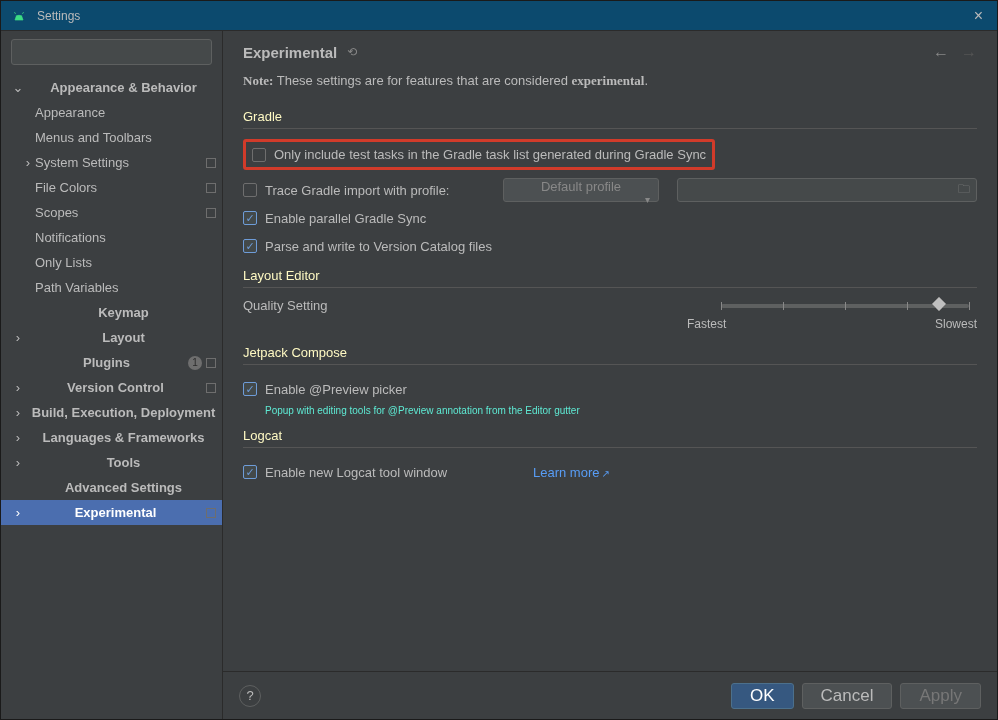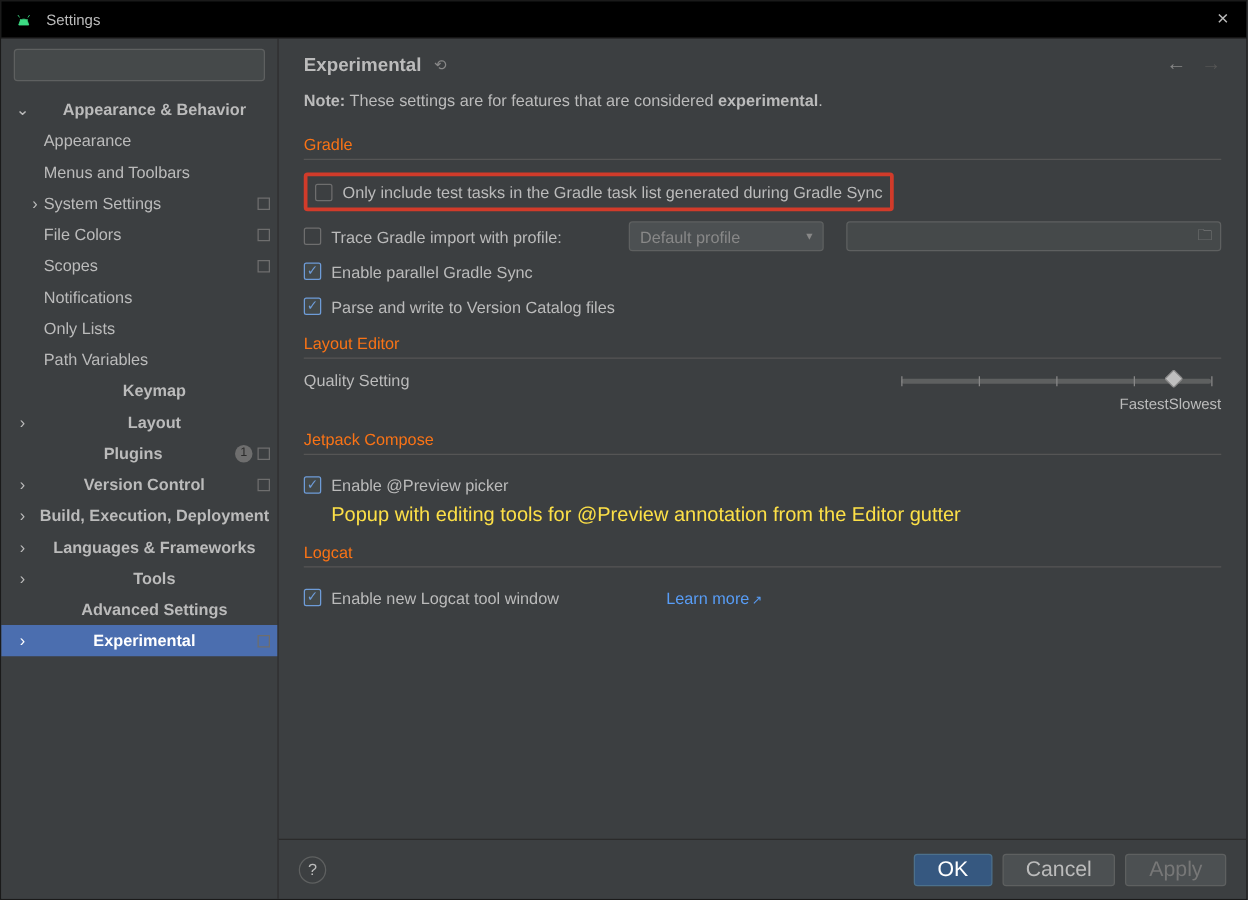--- a/index.html
+++ b/index.html
@@ -1,18 +1,18 @@
 <!DOCTYPE html>
 <html><head>
 <meta charset="utf-8">
 <style>
 * { box-sizing: border-box; margin: 0; padding: 0; font-family: "Segoe UI", Arial, sans-serif; }
 body { background: #2b2b2b; width: 998px; height: 720px; overflow: hidden; color: #bbbbbb; font-size: 13px; }
 .window { width: 998px; height: 720px; background: #3c3f41; display: flex; flex-direction: column; border: 1px solid #1a1a1a; }
-.titlebar { height: 30px; background: #000000; display: flex; align-items: center; padding: 0 10px; border-bottom: 1px solid #2b2b2b; }
+.titlebar { height: 30px; background: #0c4a6e; display: flex; align-items: center; padding: 0 10px; border-bottom: 1px solid #2b2b2b; }
 .titlebar .app-icon { width: 16px; height: 16px; margin-right: 10px; }
 .titlebar .title { color: #bbbbbb; font-size: 12px; }
 .titlebar .close { margin-left: auto; color: #bbbbbb; cursor: pointer; padding: 0 4px; font-size: 16px; }
 .main { flex: 1; display: flex; min-height: 0; }
 .sidebar { width: 222px; background: #3c3f41; border-right: 1px solid #2b2b2b; display: flex; flex-direction: column; }
 .search-wrap { padding: 8px 10px; }
 .search { width: 100%; height: 26px; background: #45494a; border: 1px solid #5e6060; border-radius: 3px; color: #bbb; padding: 0 8px 0 24px; font-size: 12px; position: relative; }
 .search-wrap { position: relative; }
 .search-icon { position: absolute; left: 16px; top: 14px; color: #888; font-size: 12px; }
 .tree { flex: 1; overflow-y: auto; padding-top: 2px; user-select: none; }
@@ -27,40 +27,40 @@
 .tree-item .badge { display: inline-flex; align-items: center; justify-content: center; background: #6e6e6e; color: #2b2b2b; border-radius: 8px; font-size: 10px; min-width: 14px; height: 14px; padding: 0 4px; margin-right: 4px; }
 .tree-item .sq { width: 10px; height: 10px; border: 1px solid #6e6e6e; margin-right: 6px; }
 .content { flex: 1; display: flex; flex-direction: column; background: #3c3f41; min-width: 0; }
 .content-header { display: flex; align-items: center; padding: 12px 20px 6px 20px; }
 .content-header h1 { font-size: 15px; font-weight: 600; color: #bbbbbb; }
 .content-header .reset { margin-left: 10px; font-size: 12px; color: #888; }
 .content-header .nav { margin-left: auto; display: flex; gap: 12px; }
 .content-header .nav span { color: #888; cursor: pointer; font-size: 16px; }
 .content-body { flex: 1; overflow-y: auto; padding: 6px 20px 20px 20px; }
 .note { font-size: 13px; margin-bottom: 20px; }
-.note b { color: #bbbbbb; }
-.section-title { font-size: 13px; color: #f97316; margin-top: 12px; margin-bottom: 2px; }
+.note b { color: #bbbbbb; font-family: Liberation Serif, serif; }
+.section-title { font-size: 13px; color: #fef9c3; margin-top: 12px; margin-bottom: 2px; }
 .sep { height: 1px; background: #555; margin-top: 4px; margin-bottom: 10px; }
 .row { display: flex; align-items: center; min-height: 28px; }
 .chk { width: 14px; height: 14px; border: 1px solid #6e6e6e; border-radius: 2px; margin-right: 8px; display: inline-flex; align-items: center; justify-content: center; cursor: pointer; flex-shrink: 0; }
 .chk.checked { background: #43494a; border-color: #6e9cd8; }
 .chk.checked::after { content: "✓"; color: #6e9cd8; font-size: 11px; line-height: 1; }
 .row-lbl { color: #bbbbbb; font-size: 13px; }
 .highlight-box { border: 3px solid #d13b2a; border-radius: 3px; padding: 5px 6px; display: inline-flex; align-items: center; }
-.dropdown { background: #4c5052; border: 1px solid #5e6060; border-radius: 3px; height: 24px; display: flex; align-items: center; padding: 0 8px; color: #888; min-width: 156px; cursor: pointer; }
+.dropdown { background: #4c5052; border: 1px solid #5e6060; border-radius: 3px; height: 24px; display: flex; align-items: center; padding: 0 8px; color: #888; min-width: 156px; cursor: pointer; flex-direction: column; }
 .dropdown .arrow { margin-left: auto; font-size: 10px; color: #888; }
 .path-input { background: #45494a; border: 1px solid #5e6060; border-radius: 3px; height: 24px; flex: 1; margin-left: 18px; display: flex; align-items: center; padding: 0 6px; }
 .path-input .folder { margin-left: auto; color: #888; font-size: 12px; }
 .slider-wrap { margin-top: 8px; }
 .slider-track { position: relative; height: 4px; background: #5e6060; border-radius: 2px; width: 248px; margin-left: auto; margin-right: 8px; }
 .slider-tick { position: absolute; top: -2px; width: 1px; height: 8px; background: #888; }
 .slider-thumb { position: absolute; top: -7px; width: 14px; height: 14px; transform: translateX(-50%); }
 .slider-thumb svg { display: block; }
-.slider-labels { display: flex; justify-content: flex-end; width: 290px; margin-left: auto; margin-top: 4px; color: #bbbbbb; font-size: 12px; }
-.hint { color: #fde047; font-size: 16px; margin-left: 22px; margin-top: 2px; }
+.slider-labels { display: flex; justify-content: space-between; width: 290px; margin-left: auto; margin-top: 4px; color: #bbbbbb; font-size: 12px; }
+.hint { color: #5eead4; font-size: 10px; margin-left: 22px; margin-top: 2px; }
 .link { color: #589df6; cursor: pointer; }
 .link .ext { font-size: 10px; margin-left: 2px; }
 .footer { height: 48px; border-top: 1px solid #2b2b2b; display: flex; align-items: center; padding: 0 16px; gap: 8px; }
 .footer .help { width: 22px; height: 22px; border: 1px solid #5e6060; border-radius: 11px; display: flex; align-items: center; justify-content: center; color: #bbb; cursor: pointer; }
 .footer .spacer { flex: 1; }
 .btn { height: 26px; padding: 0 18px; border-radius: 3px; border: 1px solid #5e6060; background: #4c5052; color: #bbbbbb; cursor: pointer; font-size: 17px; }
 .btn.primary { background: #365880; border-color: #4c708c; color: #ffffff; }
 .btn.disabled { color: #777; cursor: default; }
 </style>
 </head>

